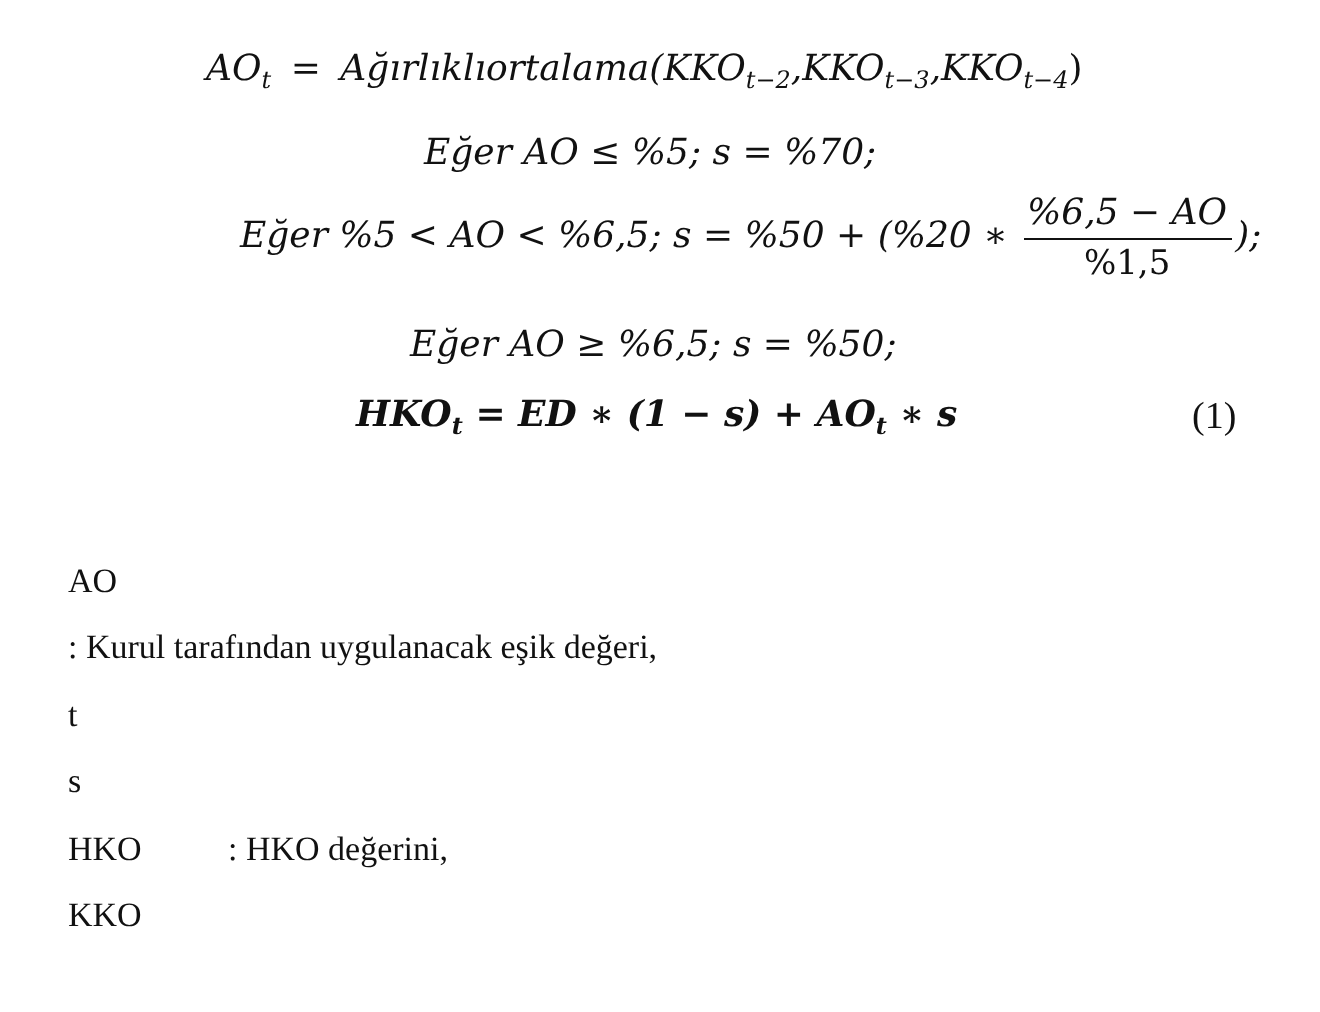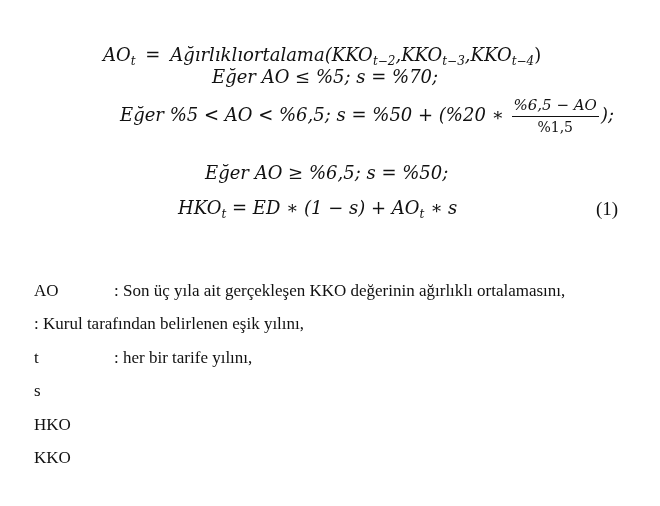--- a/index.html
+++ b/index.html
@@ -1,72 +1,71 @@
 <!DOCTYPE html>
 <html><head>
 <meta charset="utf-8">
 <style>
   html, body { margin:0; padding:0; background:#ffffff; }
   body { width:660px; height:506px; position:relative; overflow:hidden; color:#111; }
   .math { font-family:"DejaVu Serif", "Liberation Serif", serif; font-style:italic; font-size:18px; position:absolute; white-space:nowrap; }
   sub { font-size:12px; vertical-align:-4px; line-height:0; }
   .frac { display:inline-block; vertical-align:middle; text-align:center; margin:0 2px; }
-  .frac .num { display:block; border-bottom:1.3px solid #111; padding:0 2px 2px 2px; font-size:15px; }
-  .frac .den { display:block; padding-top:2px; font-size:14px; font-style:normal; }
+  .frac .num { display:block; border-bottom:1.3px solid #111; padding:0 2px 2px 2px; font-size:18px; }
+  .frac .den { display:block; padding-top:2px; font-size:17px; font-style:normal; }
   .eqno { position:absolute; font-family:"Liberation Serif", serif; font-size:19px; }
   .defs { position:absolute; left:34px; top:274px; font-family:"Liberation Serif", serif; font-size:17px; }
   .def-row { height:33.5px; display:flex; align-items:center; white-space:nowrap; }
   .def-term { width:80px; }
   .def-desc { }
 </style>
 </head>
 <body>
 
 <div>
-  <div class="math" style="left:103px; top:44px;">
+  <div class="math" style="left:103px; top:24px;">
     <span>AO</span><sub>t</sub>
     <span style="font-style:normal;margin:0 4px;">=</span>
     <span>Ağırlıklıortalama(</span><span><span>KKO</span><sub>t−2</sub></span>,<span><span>KKO</span><sub>t−3</sub></span>,<span><span>KKO</span><sub>t−4</sub></span><span style="font-style:normal">)</span>
   </div>
 
   <div class="math" style="left:212px; top:66px;">Eğer AO ≤ %5; s = %70;</div>
 
   <div class="math" style="left:120px; top:96px;">
     <span>Eğer %5 &lt; AO &lt; %6,5; s = %50 + (%20 ∗</span>
     <span class="frac">
       <span class="num">%6,5 − AO</span>
       <span class="den">%1,5</span>
     </span><span>);</span>
   </div>
 
   <div class="math" style="left:205px; top:162px;">Eğer AO ≥ %6,5; s = %50;</div>
 
-  <div class="math" style="left:178px; top:197px;">
+  <div class="math" style="left:178px; top:197px;font-weight:bold;">
     <span>HKO</span><sub>t</sub>
     <span>= ED ∗ (1 − s) + AO</span><sub>t</sub>
     <span>∗ s</span>
   </div>
 
   <div class="eqno" style="left:596px; top:198px;">(1)</div>
 </div>
 
 <div class="defs">
   <div class="def-row">
       <span class="def-term">AO</span>
-      <span class="def-desc">: Son üç yıla ait gerçekleşen KKO değerinin ağırlıklı ortalamasını,</span>
     </div>
   <div class="def-row">
-      <span class="def-desc">: Kurul tarafından belirlenen eşik yılını,</span>
+      <span class="def-desc">: Kurul tarafından uygulanacak eşik değeri,</span>
     </div>
   <div class="def-row">
       <span class="def-term">t</span>
-      <span class="def-desc">: her bir tarife yılını,</span>
     </div>
   <div class="def-row">
       <span class="def-term">s</span>
     </div>
   <div class="def-row">
       <span class="def-term">HKO</span>
+      <span class="def-desc">: HKO değerini,</span>
     </div>
   <div class="def-row">
       <span class="def-term">KKO</span>
     </div>
 </div>
 
 </body></html>

